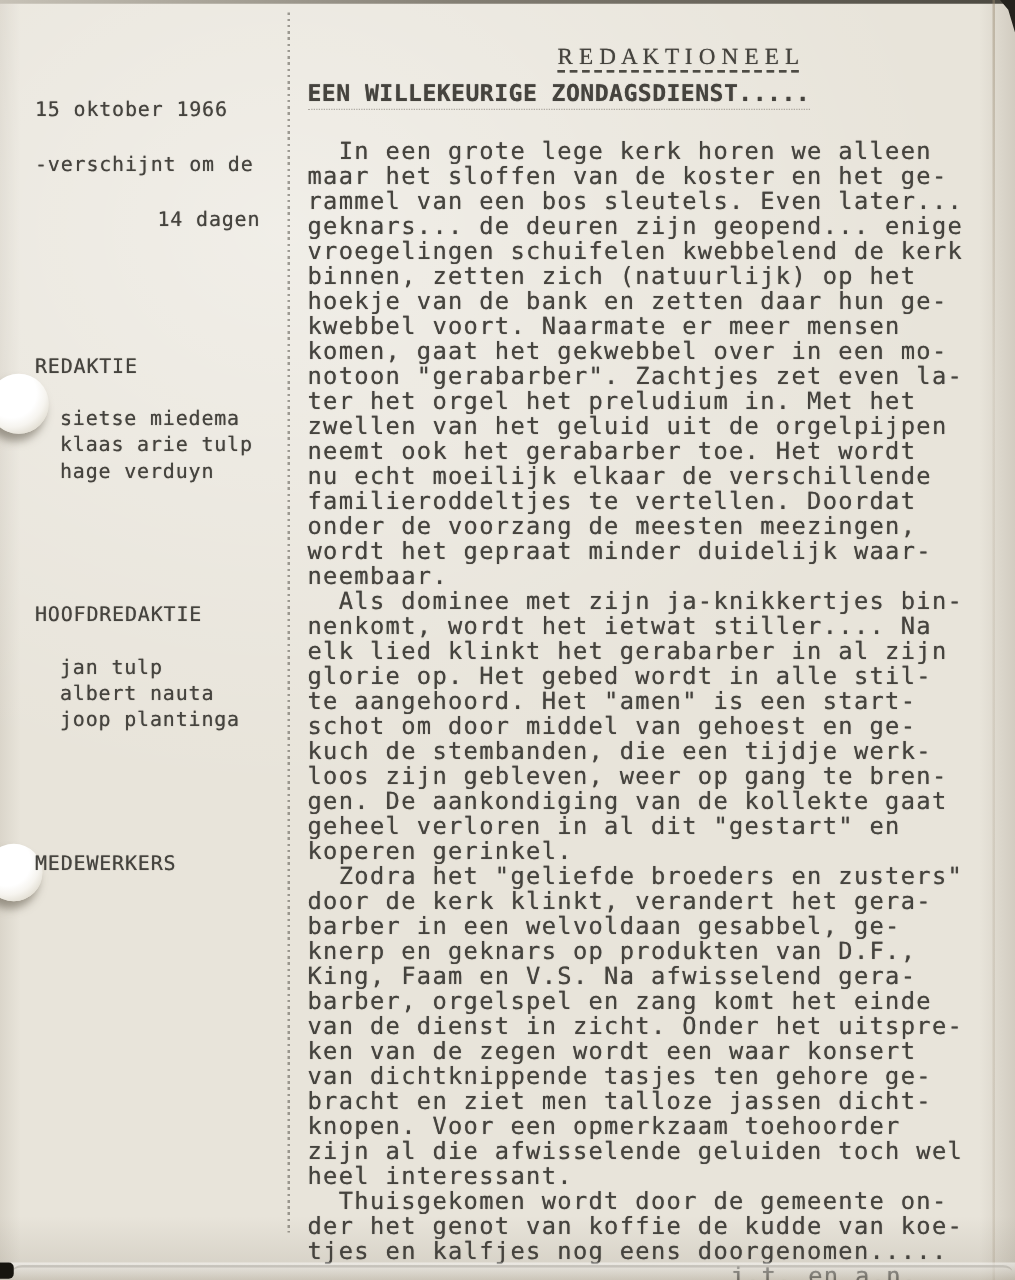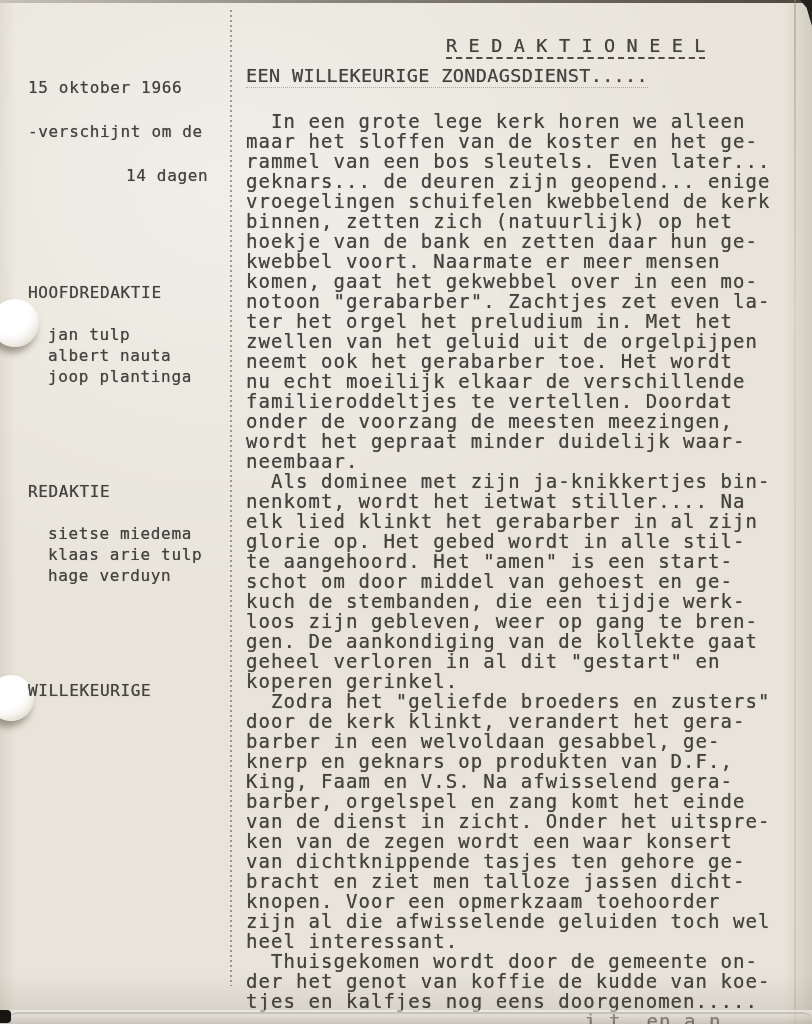--- a/index.html
+++ b/index.html
@@ -45,23 +45,23 @@
   .issue-block{line-height:22px;}
   .indent-right{padding-left:98px;}
   .sb{margin-top:10px;}
   .sb-b{padding-left:20px;}
   .sb-b.loose{line-height:23.5px;}
 
   
   .main{position:absolute;left:246px;top:36px;width:560px;}
   .header-title{margin-left:200px;font-size:18.5px;line-height:20px;letter-spacing:0.15px;
     text-decoration:underline;text-decoration-style:dashed;text-decoration-thickness:2px;text-underline-offset:5px;
-    text-decoration-color:rgba(72,69,62,0.85);}
+    text-decoration-color:rgba(72,69,62,0.85);font-family:Liberation Serif, serif;}
   .article-title{margin-top:10px;font-size:18.5px;line-height:20px;letter-spacing:0.35px;display:inline-block;
-    border-bottom:1px dotted rgba(95,92,82,0.45);padding-bottom:1px;}
+    border-bottom:1px dotted rgba(95,92,82,0.45);padding-bottom:1px;font-weight:bold;}
   .body-text{margin-top:23px;font-size:19px;line-height:20px;letter-spacing:1.05px;}
   .para{white-space:pre-wrap;margin:0;}
   .signature{text-align:right;padding-right:72px;white-space:pre;}
 </style>
 </head>
 <body>
 
 <div class="page">
 
   <div class="scan-top"></div>
@@ -72,35 +72,35 @@
   <div class="hole hole-2"></div>
 
   <aside class="sidebar">
     <div class="issue-block">
       <div>15 oktober 1966</div>
       <div>-verschijnt om de</div>
       <div class="indent-right">14 dagen</div>
     </div>
 
     <section class="sb">
+      <div class="sb-h">REDAKTIE</div>
+      <div class="sb-b">sietse miedema
+klaas arie tulp
+hage verduyn</div>
+    </section>
+
+    <section class="sb">
       <div class="sb-h">HOOFDREDAKTIE</div>
       <div class="sb-b">jan tulp
 albert nauta
 joop plantinga</div>
     </section>
 
     <section class="sb">
-      <div class="sb-h">REDAKTIE</div>
-      <div class="sb-b">sietse miedema
-klaas arie tulp
-hage verduyn</div>
-    </section>
-
-    <section class="sb">
-      <div class="sb-h">WILLEKEURIGE</div>
+      <div class="sb-h">MEDEWERKERS</div>
     </section>
 
     
 
     
 
     
 
     
 

